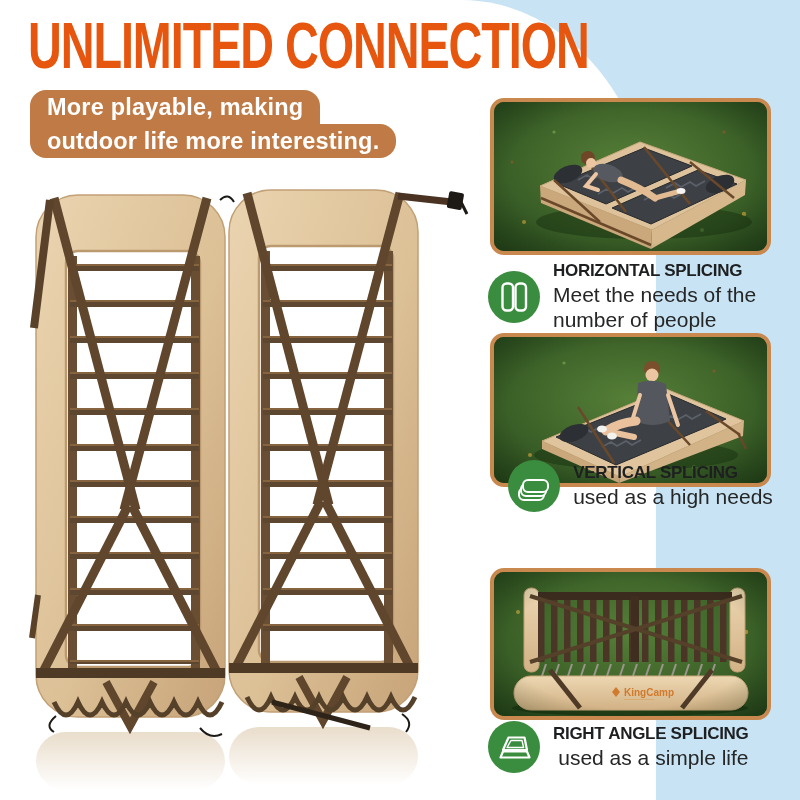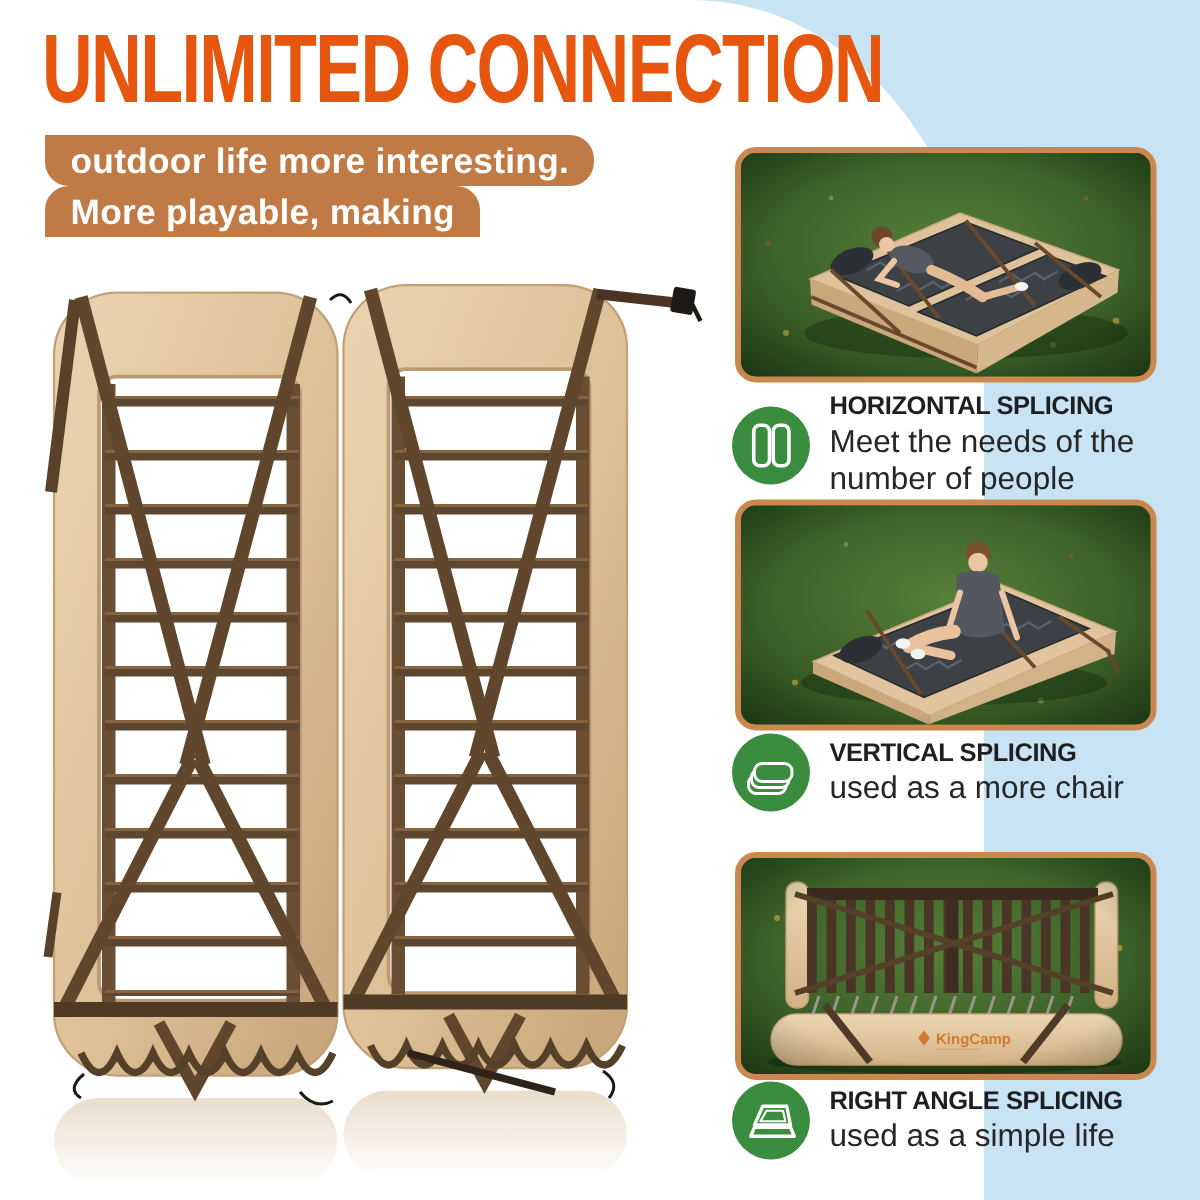--- a/index.html
+++ b/index.html
@@ -35,43 +35,43 @@
     overflow:hidden;background:#2f5122;
   }
   .photo svg{display:block;width:100%;height:100%;}
   .photo.p1{top:98px;height:157px;}
   .photo.p2{top:333px;height:154px;}
   .photo.p3{top:568px;height:152px;}
   .feature{
     position:absolute;left:488px;width:305px;display:flex;gap:13px;align-items:center;
   }
   .feature.f1{top:261px;}
-  .feature.f2{top:489px;}
-  .feature.f3{top:721px;}
+  .feature.f2{top:460px;justify-content:center;}
+  .feature.f3{top:721px;text-align:right;}
   .fe-icon{
     flex:0 0 auto;width:52px;height:52px;border-radius:50%;
     background:var(--green,#3a8c3e);display:flex;align-items:center;justify-content:center;
   }
   .fe-title{
     font-size:17px;font-weight:bold;color:var(--text-dark,#1e1f21);
     letter-spacing:-.3px;white-space:nowrap;
   }
   .fe-desc{font-size:21px;color:#262626;line-height:1.17;max-width:214px;margin-top:2px;}
 </style>
 </head>
 <body>
 
 <div class="page">
   <div class="bg-curve"></div>
 
   <h1 class="title">UNLIMITED CONNECTION</h1>
 
   <div class="bubble">
+    <div class="bubble-line l1">More playable, making</div>
     <div class="bubble-line l2">outdoor life more interesting.</div>
-    <div class="bubble-line l1">More playable, making</div>
   </div>
 
   <div class="product">
     <svg width="460" height="620" viewBox="0 0 460 620">
       <defs>
         <linearGradient id="tubeGrad" x1="0" y1="0" x2="1" y2="1">
           <stop offset="0" stop-color="#ead4b0"></stop>
           <stop offset=".55" stop-color="#dcc096"></stop>
           <stop offset="1" stop-color="#c7a378"></stop>
         </linearGradient>
@@ -272,21 +272,21 @@
   <div class="feature f2">
     <div class="fe-icon">
       <svg width="52" height="52" viewBox="0 0 52 52">
         <rect x="11" y="28" width="25" height="12" rx="5" fill="none" stroke="#fff" stroke-width="2"></rect>
         <rect x="13" y="24" width="25" height="12" rx="5" fill="#3a8c3e" stroke="#fff" stroke-width="2"></rect>
         <rect x="15" y="20" width="25" height="12" rx="5" fill="#3a8c3e" stroke="#fff" stroke-width="2"></rect>
       </svg>
     </div>
     <div class="fe-text">
       <div class="fe-title">VERTICAL SPLICING</div>
-      <div class="fe-desc">used as a more chair</div>
+      <div class="fe-desc">used as a high needs</div>
     </div>
   </div>
 
   <div class="photo p3">
     <svg viewBox="0 0 273 144" preserveAspectRatio="none">
       <defs>
         <radialGradient id="g1c" cx=".5" cy=".42" r=".8">
           <stop offset="0" stop-color="#567f38"></stop>
             <stop offset=".55" stop-color="#3c6128"></stop>
             <stop offset="1" stop-color="#24421a"></stop>

